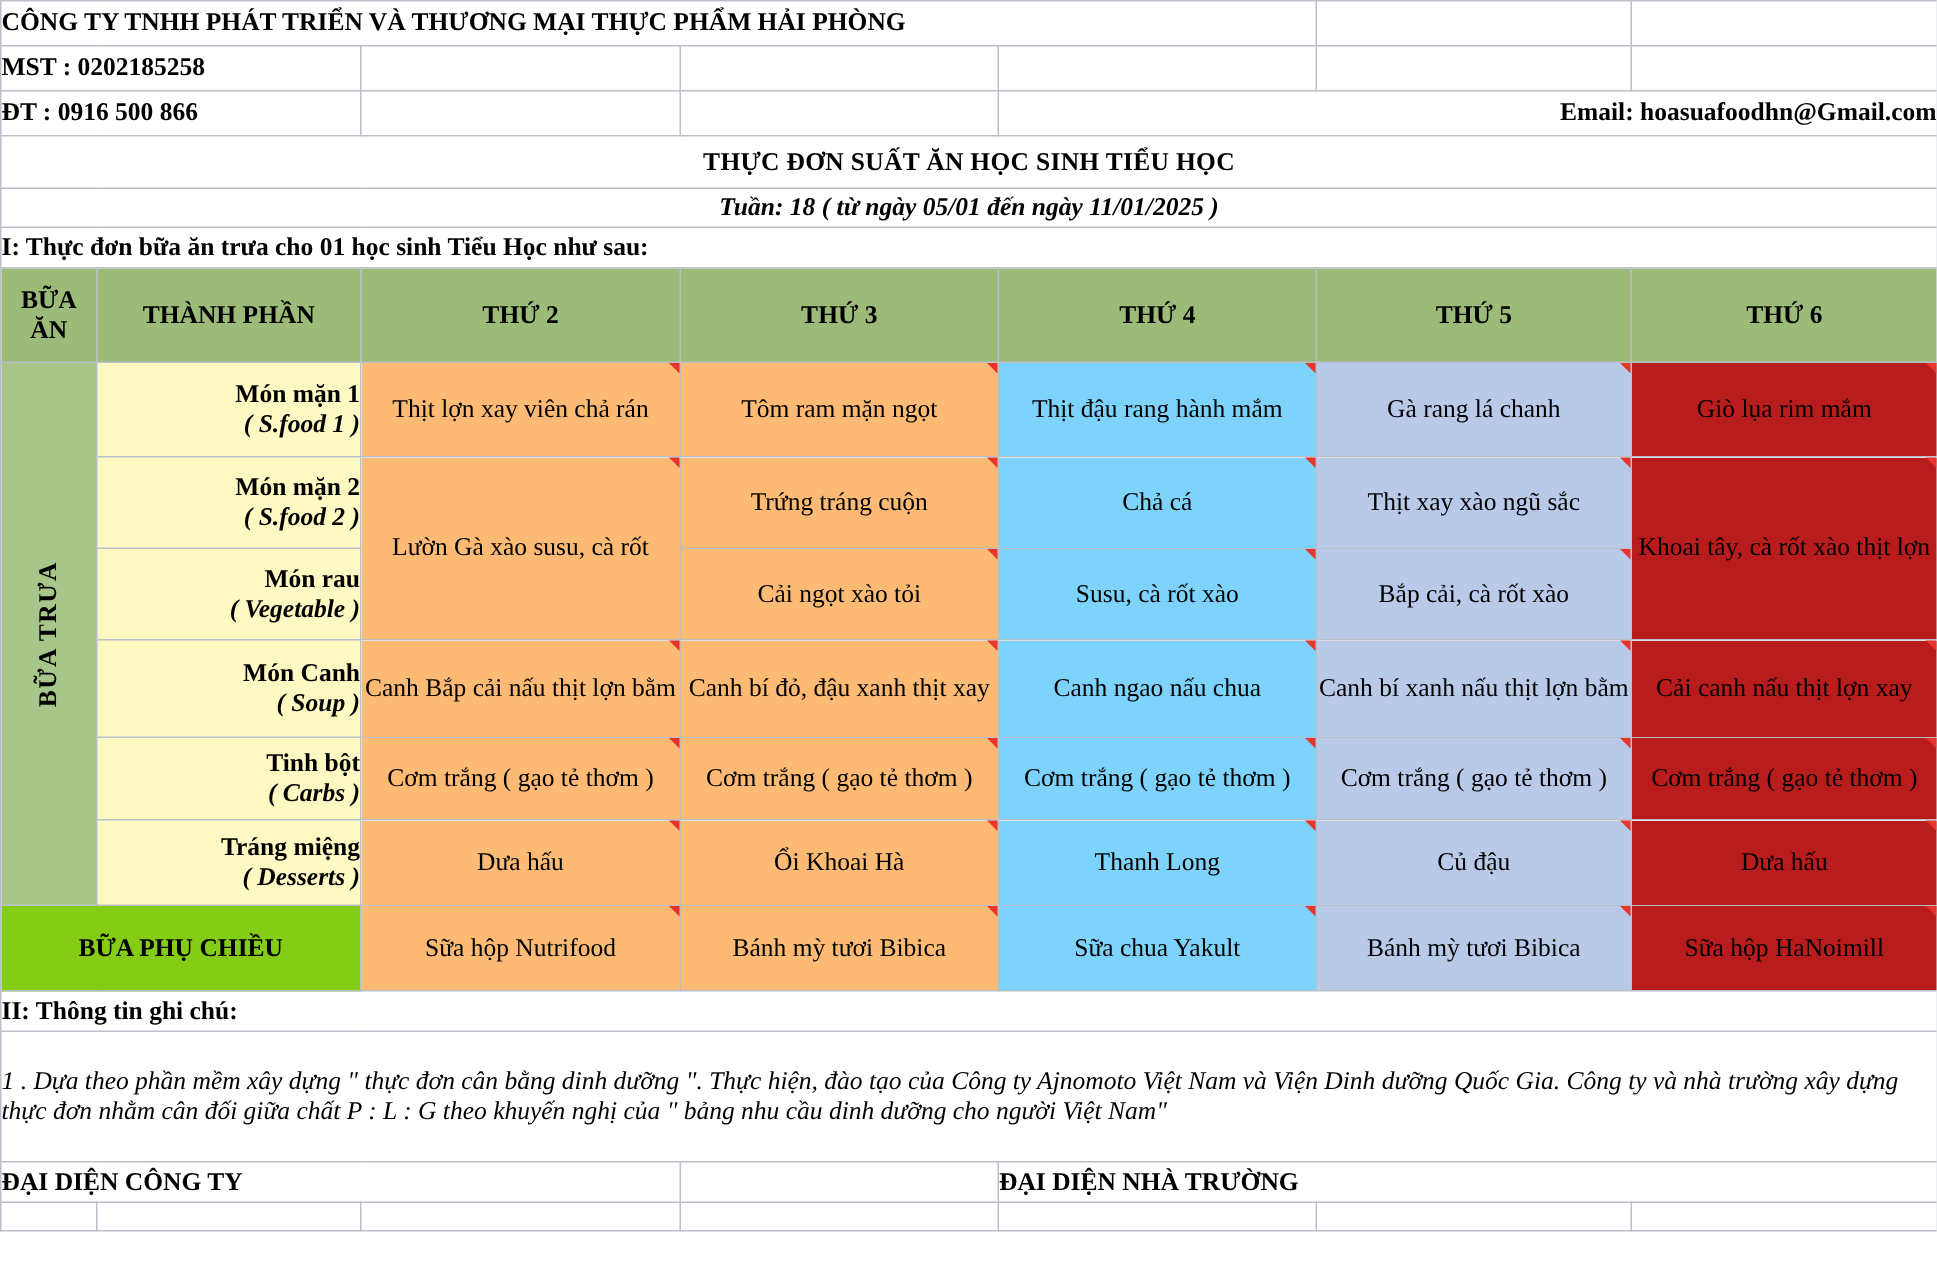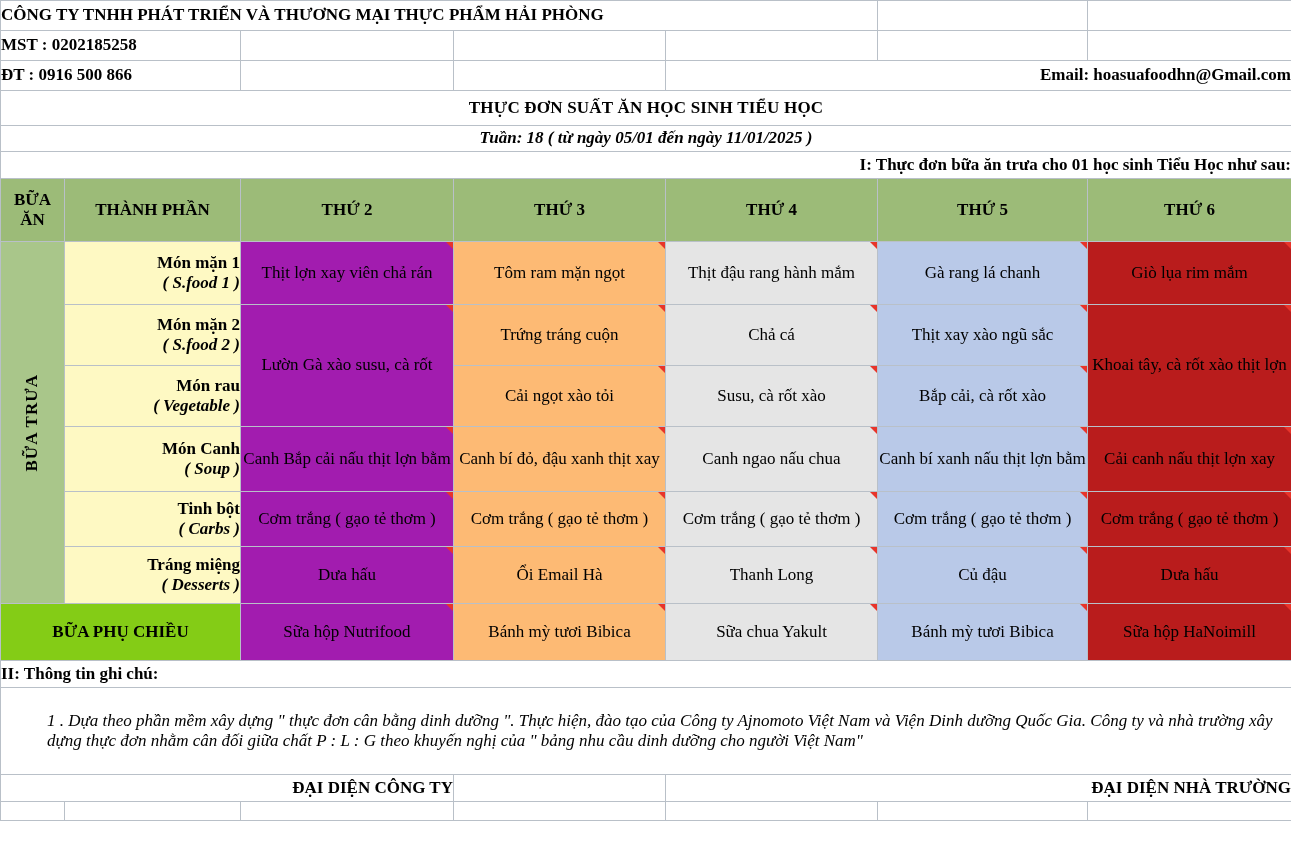--- a/index.html
+++ b/index.html
@@ -82,21 +82,21 @@
   .note-text {
     font-style: italic;
     font-size: 17px;
     padding: 2px 6px;
     text-align: left;
     line-height: 1.3;
   }
   .sign {
     font-weight: bold;
     font-size: 19px;
-    text-align: right;
+    text-align: left;
   }
 
   
   .menu-head td {
     background: #9cbb78;
     font-weight: bold;
     text-align: center;
     font-size: 18px;
     height: 62px;
   }
@@ -125,23 +125,23 @@
     transform: rotate(180deg);
     white-space: nowrap;
     margin: 0 auto;
     letter-spacing: 1px;
   }
   .cell {
     text-align: center;
     padding: 4px 5px;
     position: relative;
   }
-  .d2 { background: #a21caf; }
+  .d2 { background: #fdba74; }
   .d3 { background: #fdba74; }
-  .d4 { background: #e5e5e5; }
+  .d4 { background: #7dd3fc; }
   .d5 { background: #b9c9e8; }
   .d6 { background: #b91c1c; }
 
   .snack-label {
     background: #84cc16;
     font-weight: bold;
     font-size: 19px;
     text-align: center;
     height: 56px;
   }
@@ -202,21 +202,21 @@
       <td class="email" colspan="3">Email: hoasuafoodhn@Gmail.com</td>
     </tr>
 
     <tr>
       <td class="title" colspan="7" style="height:34px;">THỰC ĐƠN SUẤT ĂN HỌC SINH TIỂU HỌC</td>
     </tr>
     <tr>
       <td class="subtitle" colspan="7" style="height:25px;">Tuần: 18 ( từ ngày 05/01 đến ngày 11/01/2025 )</td>
     </tr>
     <tr>
-      <td class="section-note" colspan="7" style="height:26px;text-align:right;">I: Thực đơn bữa ăn trưa cho 01 học sinh Tiểu Học như sau:</td>
+      <td class="section-note" colspan="7" style="height:26px;">I: Thực đơn bữa ăn trưa cho 01 học sinh Tiểu Học như sau:</td>
     </tr>
 
     <tr class="menu-head">
       <td>BỮA ĂN</td>
       <td>THÀNH PHẦN</td>
       <td>THỨ 2</td>
       <td>THỨ 3</td>
       <td>THỨ 4</td>
       <td>THỨ 5</td>
       <td>THỨ 6</td>
@@ -282,40 +282,40 @@
       <td class="cell d5 flag">Cơm trắng ( gạo tẻ thơm )</td>
       <td class="cell d6 flag">Cơm trắng ( gạo tẻ thơm )</td>
     </tr>
 
     <tr>
       <td class="rowlabel" style="height:56px;">
         <div>Tráng miệng</div>
         <div class="sub">( Desserts  )</div>
       </td>
       <td class="cell d2 flag">Dưa hấu</td>
-      <td class="cell d3 flag">Ổi Email Hà</td>
+      <td class="cell d3 flag">Ổi Khoai Hà</td>
       <td class="cell d4 flag">Thanh Long</td>
       <td class="cell d5 flag">Củ đậu</td>
       <td class="cell d6 flag">Dưa hấu</td>
     </tr>
 
     <tr>
       <td class="snack-label" colspan="2">BỮA PHỤ CHIỀU</td>
       <td class="snack-cell d2 flag">Sữa hộp Nutrifood</td>
       <td class="snack-cell d3 flag">Bánh mỳ tươi  Bibica</td>
       <td class="snack-cell d4 flag">Sữa chua Yakult</td>
       <td class="snack-cell d5 flag">Bánh mỳ tươi Bibica</td>
       <td class="snack-cell d6 flag">Sữa hộp HaNoimill</td>
     </tr>
 
     <tr>
       <td class="section-note" colspan="7" style="height:26px;">II: Thông tin ghi chú:</td>
     </tr>
     <tr>
-      <td class="note-text" colspan="7" style="height:86px;padding-left:46px;">1 . Dựa theo phần mềm xây dựng " thực đơn cân bằng dinh dưỡng ". Thực hiện, đào tạo của Công ty Ajnomoto Việt Nam và Viện Dinh dưỡng Quốc Gia. Công ty và nhà trường xây dựng thực đơn nhằm cân đối giữa chất P : L : G theo khuyến nghị của " bảng nhu cầu dinh dưỡng cho người Việt Nam"</td>
+      <td class="note-text" colspan="7" style="height:86px;">1 . Dựa theo phần mềm xây dựng " thực đơn cân bằng dinh dưỡng ". Thực hiện, đào tạo của Công ty Ajnomoto Việt Nam và Viện Dinh dưỡng Quốc Gia. Công ty và nhà trường xây dựng thực đơn nhằm cân đối giữa chất P : L : G theo khuyến nghị của " bảng nhu cầu dinh dưỡng cho người Việt Nam"</td>
     </tr>
 
     <tr>
       <td class="sign" colspan="3" style="height:26px;">ĐẠI DIỆN CÔNG TY</td>
       <td class="nb"></td>
       <td class="sign" colspan="3">ĐẠI DIỆN NHÀ TRƯỜNG</td>
     </tr>
     <tr class="blank">
       <td></td>
       <td></td>

